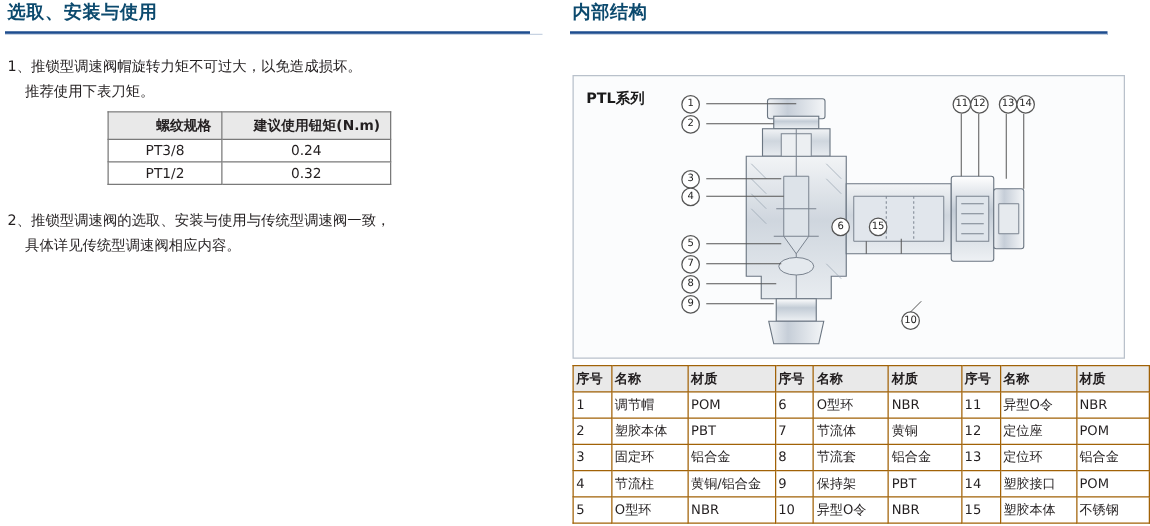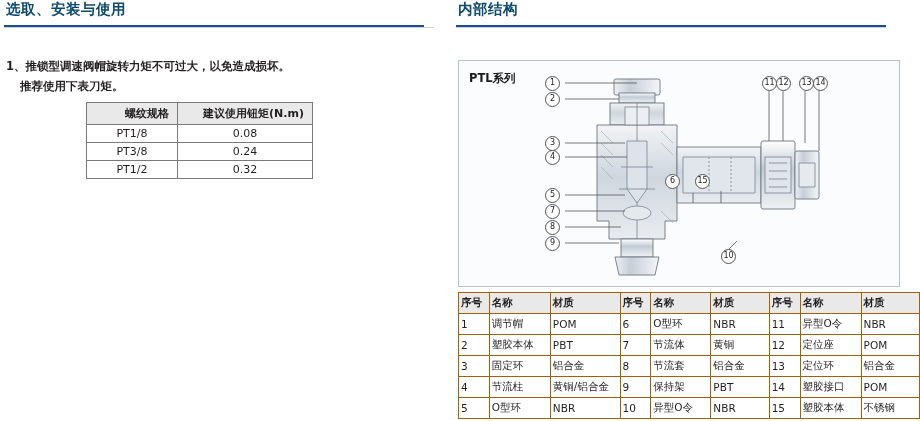--- a/index.html
+++ b/index.html
@@ -29,25 +29,24 @@
   }
   .sec-rule.left{width:420px;margin-left:4px;}
   .sec-rule.right{width:430px;margin-left:4px;}
   .rule-wrap{position:relative;}
   .rule-wrap:after{
     content:"";
     position:absolute;left:4px;top:2px;width:430px;height:1px;background:#c8d3e2;
   }
 
   .para{
-    margin:28px 0 0 6px;
+    margin:15px 0 0 6px;
     line-height:1.75;
     font-size:11.5px;
     color:#231f20;
-    font-weight:bold;
   }
   .para .ind{display:block;padding-left:14px;}
 
   
   table.tbl{
     border-collapse:collapse;
     font-size:11px;
   }
   table.tbl th, table.tbl td{
     border:1px solid #7a7a7a;
@@ -130,34 +129,34 @@
 
   <table class="tbl" id="torque-table">
     <thead>
       <tr>
         <th>螺纹规格</th>
         <th>建议使用钮矩(N.m)</th>
       </tr>
     </thead>
     <tbody>
       <tr>
-        <td class="spec">PT1/8</td>
-        <td class="val">0.08</td>
-      </tr>
-      <tr>
         <td class="spec">PT3/8</td>
         <td class="val">0.24</td>
       </tr>
       <tr>
         <td class="spec">PT1/2</td>
         <td class="val">0.32</td>
       </tr>
     </tbody>
   </table>
 
+  <div class="para" style="margin-top:18px;">
+    <span>2、推锁型调速阀的选取、安装与使用与传统型调速阀一致，</span>
+    <span class="ind">具体详见传统型调速阀相应内容。</span>
+  </div>
 
 </div>
 
 <div class="col-right">
 
   <div class="sec-title">内部结构</div>
   <div class="rule-wrap">
     <div class="sec-rule right"></div>
   </div>
 

